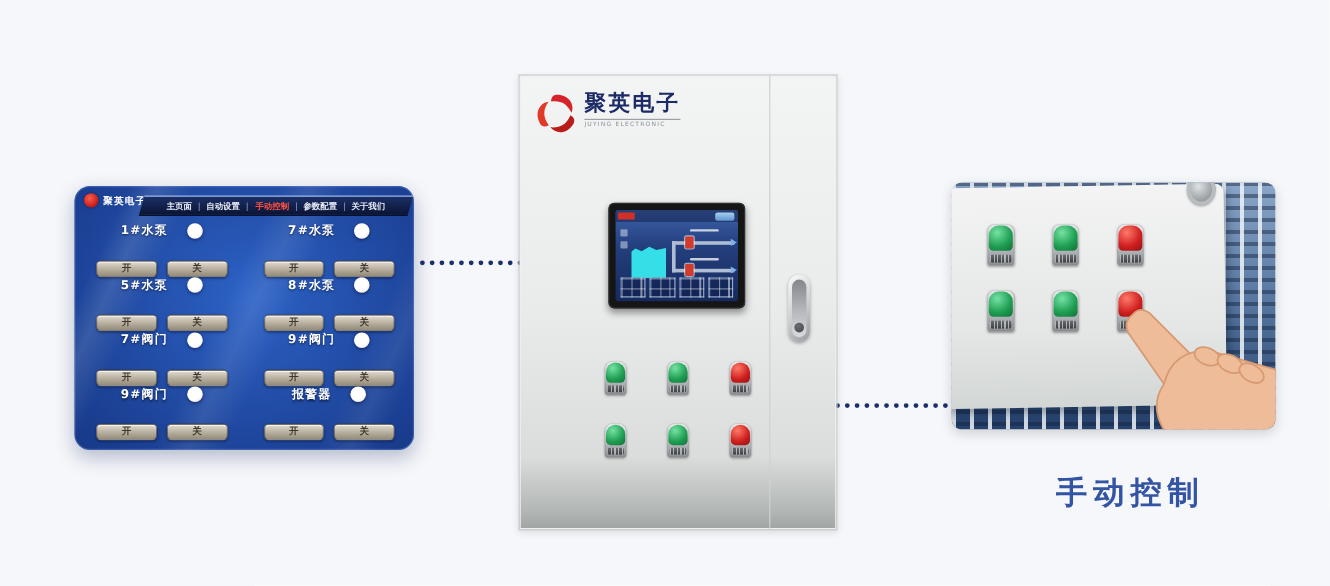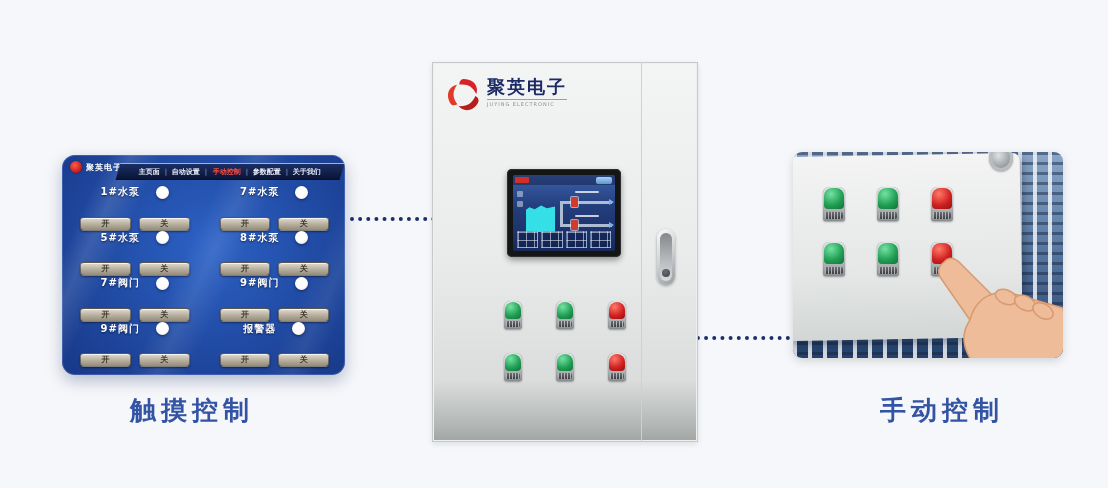--- a/index.html
+++ b/index.html
@@ -357,16 +357,15 @@
       <g fill="#eebc98" stroke="#d79a72" stroke-width="1.5" stroke-linejoin="round">
         <path d="M33,12 Q39,5 47,11 L88,52 Q95,59 88,67 L75,75 Q66,80 59,70 L29,27 Q25,18 33,12 Z"></path>
         <path d="M59,70 Q66,42 96,42 L152,58 L160,118 L66,118 Q44,92 59,70 Z"></path>
         <ellipse cx="95" cy="47" rx="11" ry="7" transform="rotate(22 95 47)"></ellipse>
         <ellipse cx="114" cy="53" rx="11" ry="7" transform="rotate(26 114 53)"></ellipse>
         <ellipse cx="132" cy="61" rx="11" ry="7" transform="rotate(30 132 61)"></ellipse>
       </g>
     </svg>
   </div>
 
-  <div class="caption touch">触摸控制</div>
   <div class="caption manual">手动控制</div>
 
 </div>
 
 </body></html>

